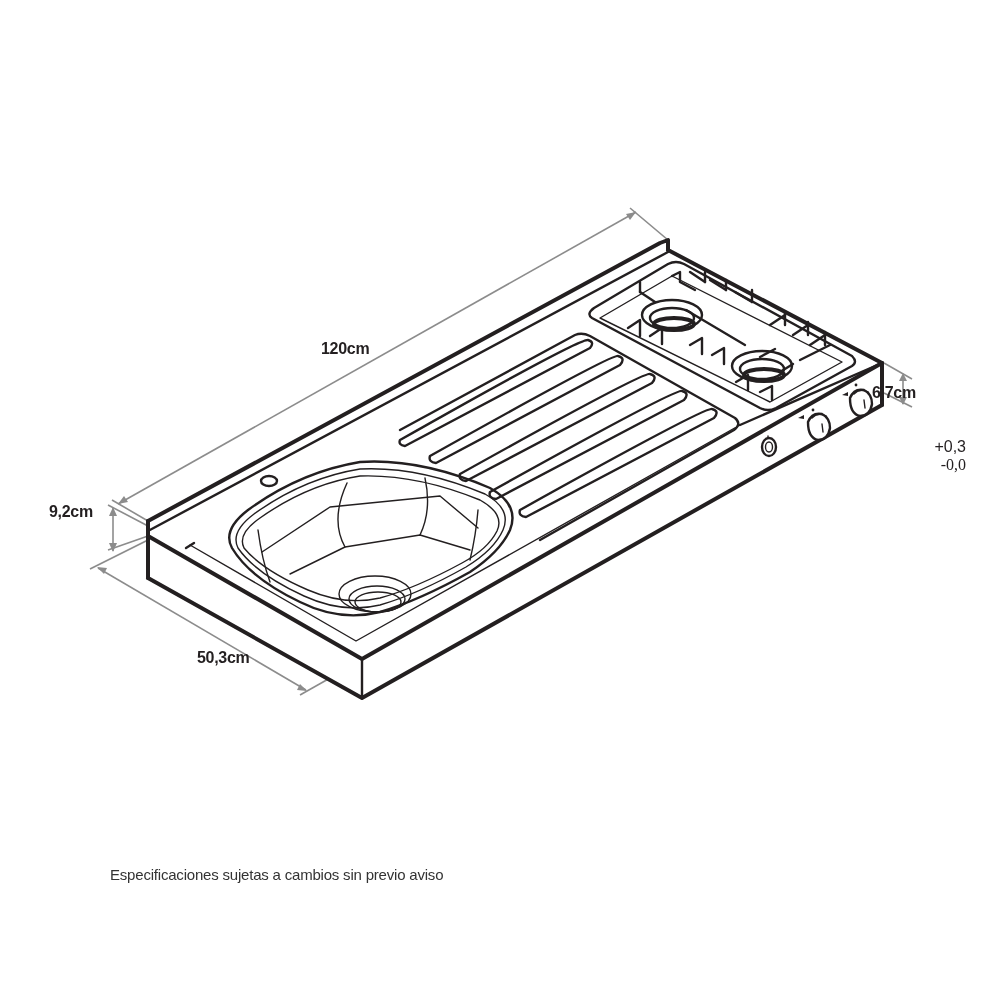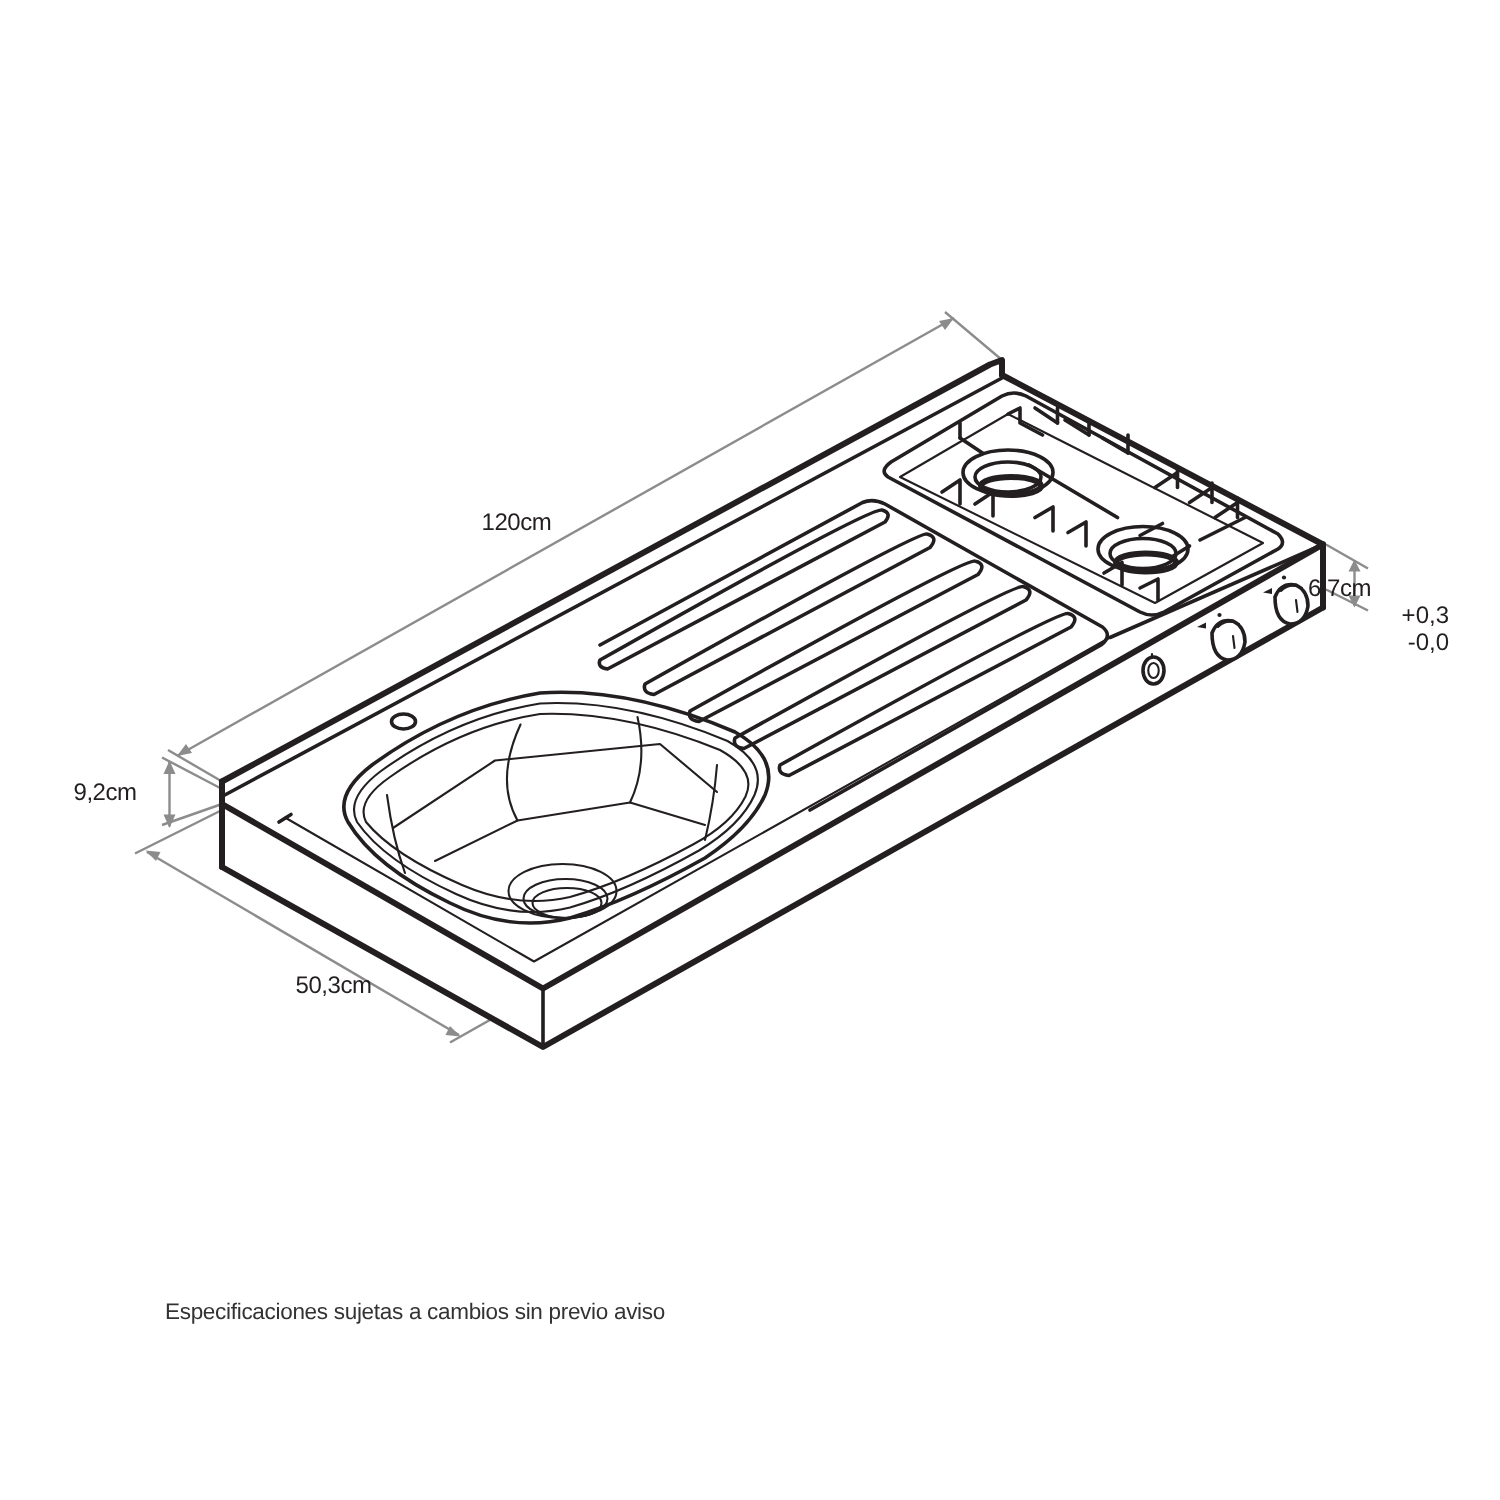--- a/index.html
+++ b/index.html
@@ -1,20 +1,20 @@
 <!DOCTYPE html>
 <html><head>
 <meta charset="utf-8">
 <style>
   html, body { margin: 0; padding: 0; background: #ffffff; }
   body { width: 1000px; height: 1000px; position: relative; overflow: hidden;
          font-family: "Liberation Sans", sans-serif; color: #231f20; }
   #drawing { position: absolute; left: 0; top: 0; width: 1000px; height: 1000px; }
-  .label { position: absolute; font-weight: normal; font-size: 16px; letter-spacing: -0.3px; color: #231f20; line-height: 1; }
-  .tol { position: absolute; font-size: 16px; color: #231f20; line-height: 1; text-align: right; }
+  .label { position: absolute; font-weight: bold; font-size: 16px; letter-spacing: -0.3px; color: #231f20; line-height: 1; }
+  .tol { position: absolute; font-size: 16px; color: #231f20; line-height: 1; text-align: right; margin-top: 36px; }
   .footer-note { position: absolute; left: 110px; top: 866px; font-size: 15px; color: #333333; letter-spacing: -0.2px; }
   .dim line, .dim path { stroke: #8c8c8c; stroke-width: 1.6; fill: none; }
   .dim .arrow { fill: #8c8c8c; stroke: none; }
   .thick { stroke: #231f20; stroke-width: 4; fill: none; stroke-linejoin: round; stroke-linecap: round; }
   .med { stroke: #231f20; stroke-width: 2.4; fill: none; stroke-linejoin: round; stroke-linecap: round; }
   .thin { stroke: #231f20; stroke-width: 1.4; fill: none; stroke-linejoin: round; stroke-linecap: round; }
   .white { fill: #ffffff; }
 </style>
 </head>
 <body>
@@ -177,19 +177,19 @@
       <path class="med white" d="M850,398 Q854,388 864,390 Q872,394 872,404 Q870,416 860,416 Q850,414 850,398 Z"></path>
       <path class="thin" d="M854,394 Q860,388 868,392"></path>
       <line class="thin" x1="864" y1="400" x2="865" y2="408"></line>
       <circle cx="856" cy="385" r="1.4" fill="#231f20"></circle>
       <path d="M842,395 l6,-3 l0,4 z" fill="#231f20"></path>
     </g>
   </g>
 </svg>
 
 <div class="label" style="left:321px; top:341px;">120cm</div>
-<div class="label" style="left:49px; top:521px;">9,2cm</div>
+<div class="label" style="left:49px; top:504px;">9,2cm</div>
 <div class="label" style="left:149px; top:650px;margin-left:48px;">50,3cm</div>
 <div class="label" style="left:872px; top:385px;">6,7cm</div>
 <div class="tol" style="left:926px; top:403px; width:40px;">+0,3</div>
-<div class="tol" style="left:926px; top:421px; width:40px;">-0,0</div>
+<div class="tol" style="left:926px; top:421px; width:40px;font-family:Liberation Serif, serif;">-0,0</div>
 
 <div class="footer-note">Especificaciones sujetas a cambios sin previo aviso</div>
 
 </body></html>

